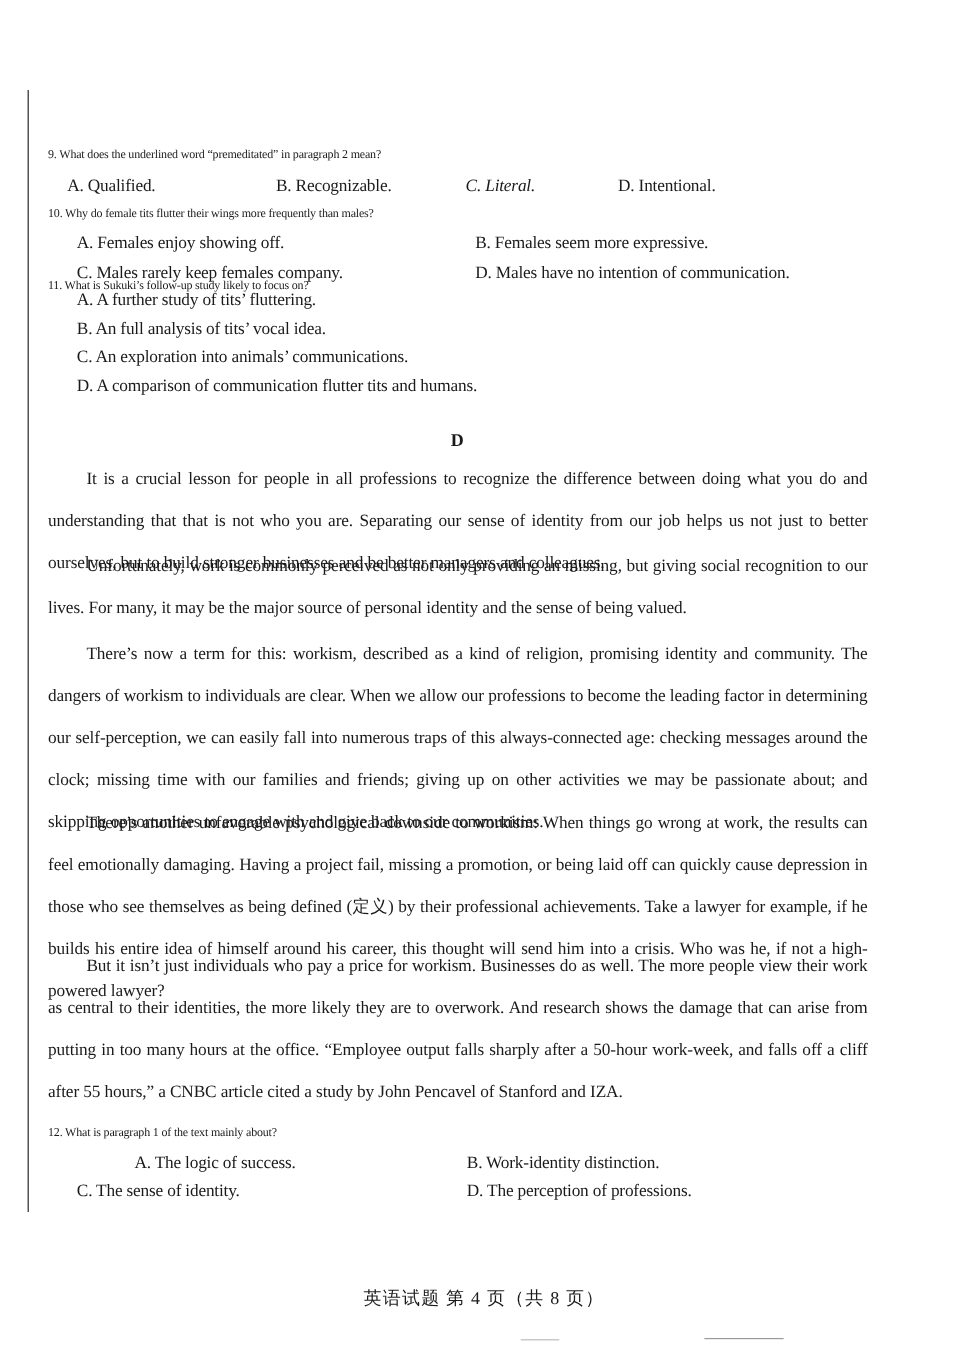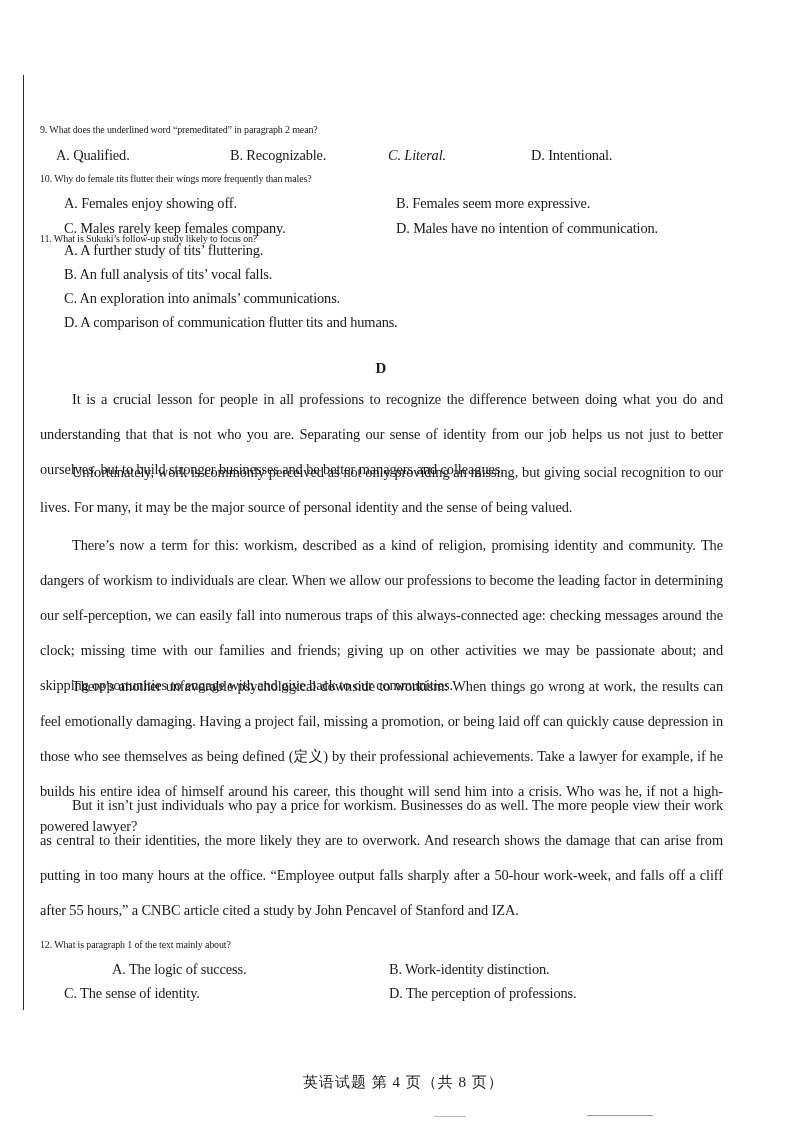--- a/index.html
+++ b/index.html
@@ -36,31 +36,31 @@
   </style>
 </head>
 <body>
 
 <div class="margin-line"></div>
 
 <div class="line" style="top:120px;">9. What does the underlined word “premeditated” in paragraph 2 mean?</div>
 <div class="opt" style="top:145px; left:56px;">A. Qualified.</div>
 <div class="opt" style="top:145px; left:230px;">B. Recognizable.</div>
 <div class="opt" style="top:145px; left:388px;font-style:italic;">C. Literal.</div>
-<div class="opt" style="top:145px; left:515px;margin-left:16px;">D. Intentional.</div>
+<div class="opt" style="top:145px; left:515px;">D. Intentional.</div>
 
 <div class="line" style="top:169px;">10. Why do female tits flutter their wings more frequently than males?</div>
 <div class="opt" style="top:193px; left:64px;">A. Females enjoy showing off.</div>
 <div class="opt" style="top:193px; left:396px;">B. Females seem more expressive.</div>
 <div class="opt" style="top:218px; left:64px;">C. Males rarely keep females company.</div>
 <div class="opt" style="top:218px; left:396px;">D. Males have no intention of communication.</div>
 
 <div class="line" style="top:229px;">11. What is Sukuki’s follow-up study likely to focus on?</div>
 <div class="opt" style="top:240px; left:64px;">A. A further study of tits’ fluttering.</div>
-<div class="opt" style="top:264px; left:64px;">B. An full analysis of tits’ vocal falls.</div>
+<div class="opt" style="top:264px; left:64px;">B. An full analysis of tits’ vocal idea.</div>
 <div class="opt" style="top:288px; left:64px;">C. An exploration into animals’ communications.</div>
 <div class="opt" style="top:312px; left:64px;">D. A comparison of communication flutter tits and humans.</div>
 
 <div class="section-title">D</div>
 
 <div class="para" style="top:382px;">It is a crucial lesson for people in all professions to recognize the difference between doing what you do and understanding that that is not who you are. Separating our sense of identity from our job helps us not just to better ourselves, but to build stronger businesses and be better managers and colleagues.</div>
 <div class="para" style="top:455px;">Unfortunately, work is commonly perceived as not only providing an missing, but giving social recognition to our lives. For many, it may be the major source of personal identity and the sense of being valued.</div>
 <div class="para" style="top:528px;">There’s now a term for this: workism, described as a kind of religion, promising identity and community. The dangers of workism to individuals are clear. When we allow our professions to become the leading factor in determining our self-perception, we can easily fall into numerous traps of this always-connected age: checking messages around the clock; missing time with our families and friends; giving up on other activities we may be passionate about; and skipping opportunities to engage with and give back to our communities.</div>
 <div class="para" style="top:669px;">There’s another unfavorable psychological downside to workism: When things go wrong at work, the results can feel emotionally damaging. Having a project fail, missing a promotion, or being laid off can quickly cause depression in those who see themselves as being defined (定义) by their professional achievements. Take a lawyer for example, if he builds his entire idea of himself around his career, this thought will send him into a crisis. Who was he, if not a high-powered lawyer?</div>
 <div class="para" style="top:788px;">But it isn’t just individuals who pay a price for workism. Businesses do as well. The more people view their work as central to their identities, the more likely they are to overwork. And research shows the damage that can arise from putting in too many hours at the office. “Employee output falls sharply after a 50-hour work-week, and falls off a cliff after 55 hours,” a CNBC article cited a study by John Pencavel of Stanford and IZA.</div>

